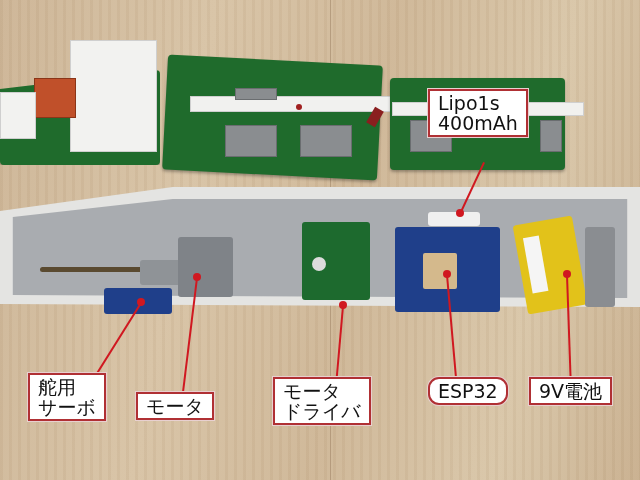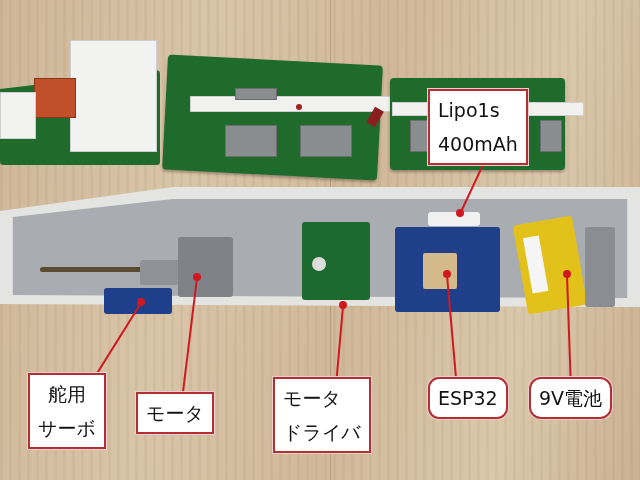--- a/index.html
+++ b/index.html
@@ -13,21 +13,21 @@
   .block{position:absolute;background:#8a8d90;border:1px solid #6a6d70;}
   .house{position:absolute;background:#f2f2f0;border:1px solid #cfcfcf;}
   .funnel{position:absolute;background:#c0502a;border:1px solid #8a3518;}
   .hull{position:absolute;left:0;top:172px;width:640px;height:150px;}
   .hull-outer{position:absolute;inset:0;background:#e4e4e2;
     clip-path:polygon(0 26%,27% 10%,100% 10%,100% 90%,0 88%);}
   .hull-inner{position:absolute;inset:0;background:#a9acb0;
     clip-path:polygon(2% 30%,27% 18%,98% 18%,98% 84%,2% 82%);}
   .comp{position:absolute;border-radius:3px;}
   .label{position:absolute;background:#fff;border:2px solid #b03034;color:#111;
-    font-size:19px;line-height:34px;padding:2px 8px;white-space:pre;box-shadow:0 0 0 1px #e8d0d0;}
+    font-size:19px;line-height:20px;padding:2px 8px;white-space:pre;box-shadow:0 0 0 1px #e8d0d0;}
   .leader{position:absolute;background:#d01820;height:2px;transform-origin:0 50%;}
   .dot{position:absolute;width:8px;height:8px;border-radius:50%;background:#d01820;}
 </style>
 </head>
 <body>
 
 <div class="grain"></div>
 <div class="plank-line" style="left:330px"></div>
 
 <div>
@@ -92,19 +92,19 @@
 <div class="leader" style="left:343px;top:305px;width:72px;transform:rotate(95deg);"></div>
 
 <div class="dot" style="left:443px;top:270px"></div>
 <div class="leader" style="left:447px;top:274px;width:106px;transform:rotate(85deg);"></div>
 
 <div class="dot" style="left:563px;top:270px"></div>
 <div class="leader" style="left:567px;top:274px;width:106px;transform:rotate(88deg);"></div>
 
 <div class="label" style="left:428px;top:89px;">Lipo1s
 400mAh</div>
-<div class="label" style="left:28px;top:373px;text-align:center;">舵用
+<div class="label" style="left:28px;top:373px;">舵用
 サーボ</div>
 <div class="label" style="left:136px;top:392px;">モータ</div>
 <div class="label" style="left:273px;top:377px;">モータ
 ドライバ</div>
 <div class="label" style="left:428px;top:377px;border-radius:11px;">ESP32</div>
-<div class="label" style="left:529px;top:377px;border-radius:12px;">9V電池</div>
+<div class="label" style="left:529px;top:377px;">9V電池</div>
 
 </body></html>

